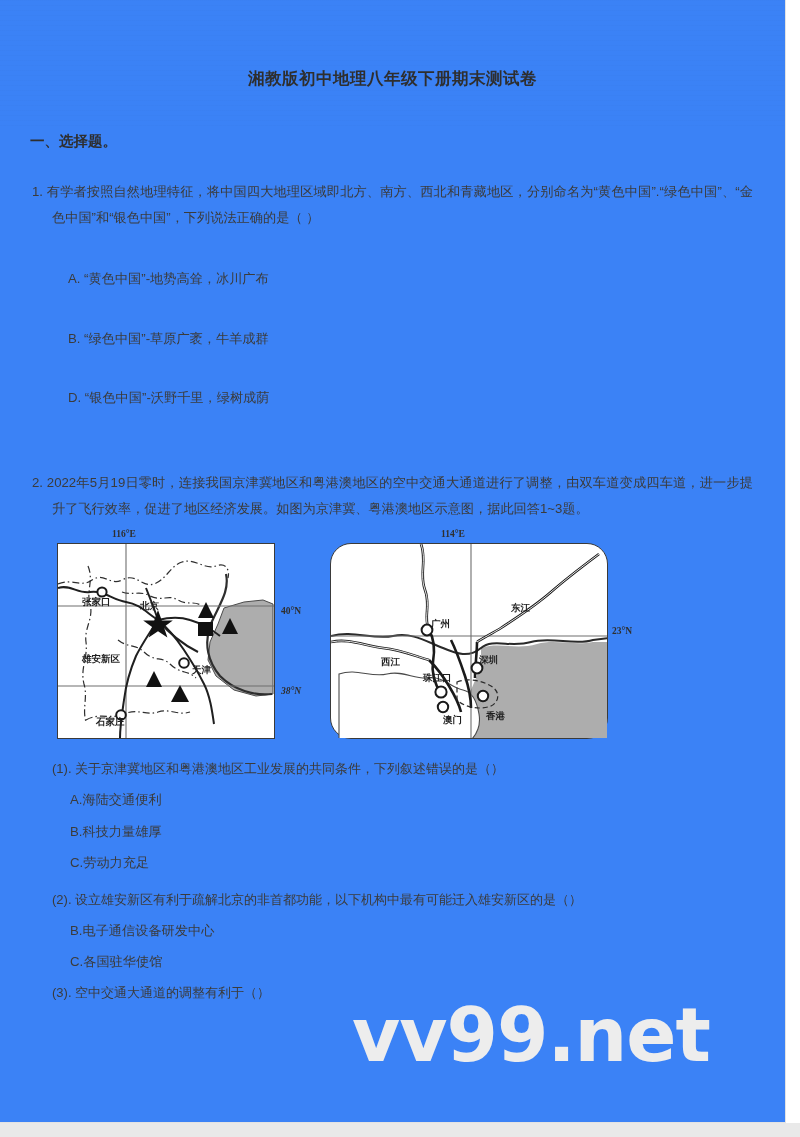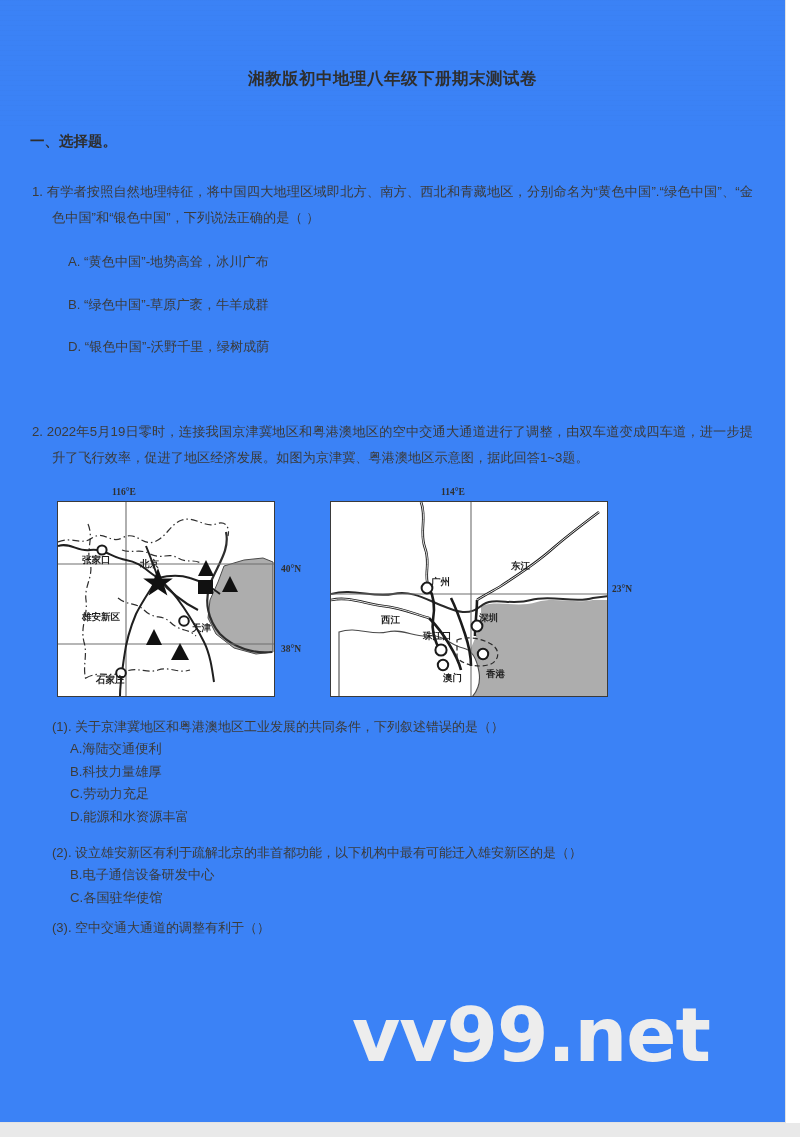--- a/index.html
+++ b/index.html
@@ -108,52 +108,53 @@
     margin-right: 6px;
     text-align: justify;
   }
 
   .opt-list { margin-top: 6px; }
   .opt {
     font-size: 13.2px;
     color: #3b3b3b;
     line-height: 1.6;
     margin-left: 42px;
-    margin-top: 21px;
+    margin-top: 38px;
   }
 
   .subq {
     font-size: 13px;
     color: #3b3b3b;
     line-height: 1.7;
     margin-left: 26px;
     margin-top: 14px;
   }
   .subopt {
     font-size: 13.2px;
     color: #3b3b3b;
     line-height: 1.7;
     margin-left: 44px;
+    margin-top: 9px;
   }
 
   
   .figures {
     position: relative;
     height: 218px;
-    margin-top: 14px;
+    margin-top: 5px;
   }
   .map {
     position: absolute;
     box-sizing: border-box;
     border: 1.6px solid #3a3a3a;
     background: #ffffff;
     overflow: visible;
   }
   #map-left  { left: 31px; top: 17px; width: 218px; height: 196px; }
-  #map-right { left: 304px; top: 17px; width: 278px; height: 196px; }
+  #map-right { left: 304px; top: 17px; width: 278px; height: 196px; border-radius: 21px; }
 
   .map-inner {
     position: absolute;
     left: 0; top: 0; right: 0; bottom: 0;
     overflow: hidden;
   }
   .lon-label {
     position: absolute;
     font-size: 9.5px;
     color: #2f2f2f;
@@ -202,21 +203,21 @@
     </div>
 
     <div class="q-block spaced">
       <div class="q-stem">2. 2022年5月19日零时，连接我国京津冀地区和粤港澳地区的空中交通大通道进行了调整，由双车道变成四车道，进一步提升了飞行效率，促进了地区经济发展。如图为京津冀、粤港澳地区示意图，据此回答1~3题。</div>
 
       <div class="figures">
 
         <div class="map" id="map-left">
           <div class="lon-label" style="left:54px; top:-15px;">116°E</div>
           <div class="lat-label" style="left:223px; top:62px;">40°N</div>
-          <div class="lat-label" style="left:223px; top:142px;">38°N</div>
+          <div class="lat-label" style="left:223px; top:142px;font-style:italic;">38°N</div>
 
           <div class="map-inner">
             <svg width="218" height="196" viewBox="0 0 218 196">
 
               <path d="M166,64 L186,58 L205,56 L215,60 L215,150 L198,152 L176,146
                        L158,132 L150,116 L152,98 L160,80 Z" fill="#adadad" stroke="#4a4a4a" stroke-width="1"></path>
 
               <path d="M168,30 C172,48 160,62 152,82 C146,100 150,118 162,132
                        C176,146 196,152 214,150" fill="none" stroke="#2e2e2e" stroke-width="2.2"></path>
 
@@ -332,21 +333,20 @@
           </div>
         </div>
 
       </div>
 
       <div>
         <div class="subq">(1). 关于京津冀地区和粤港澳地区工业发展的共同条件，下列叙述错误的是（）</div>
         <div class="subopt">A.海陆交通便利</div>
         <div class="subopt">B.科技力量雄厚</div>
         <div class="subopt">C.劳动力充足</div>
-        <div class="subopt">D.能源和水资源丰富</div>
       </div>
 
       <div>
         <div class="subq">(2). 设立雄安新区有利于疏解北京的非首都功能，以下机构中最有可能迁入雄安新区的是（）</div>
         <div class="subopt">B.电子通信设备研发中心</div>
         <div class="subopt">C.各国驻华使馆</div>
       </div>
 
       <div>
         <div class="subq" style="margin-top:8px;">(3). 空中交通大通道的调整有利于（）</div>

